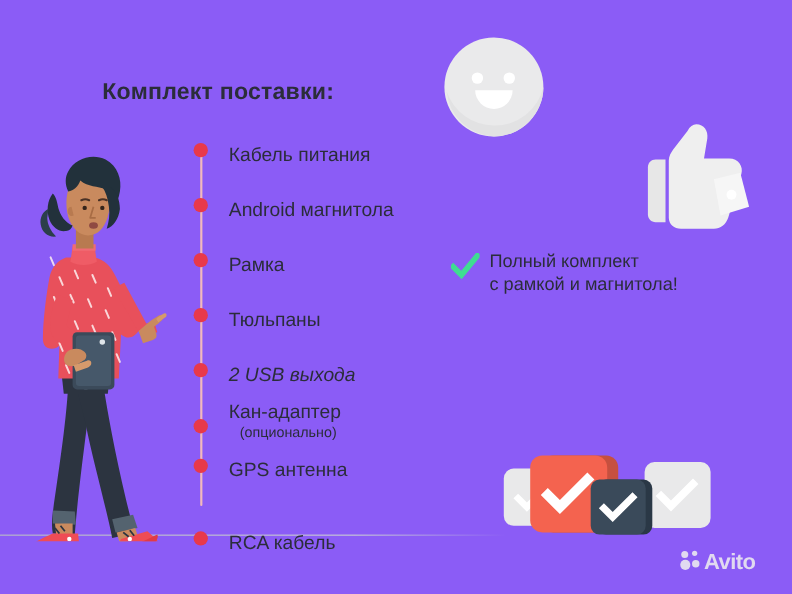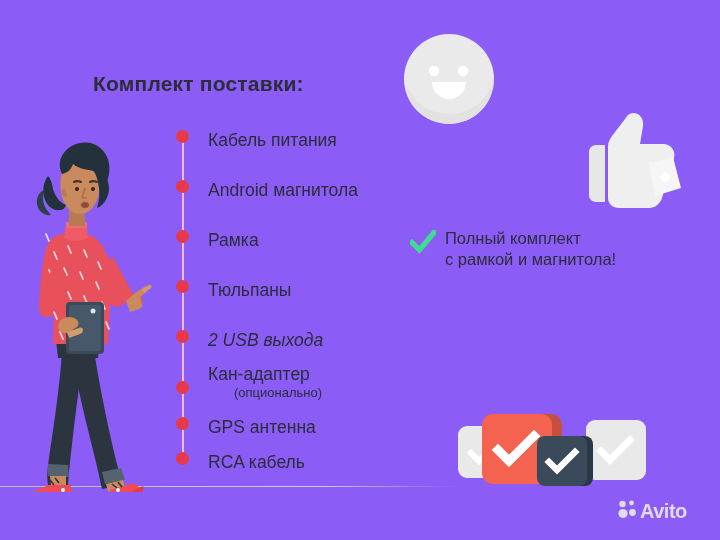--- a/index.html
+++ b/index.html
@@ -34,21 +34,21 @@
   #rail{
     position:absolute;left:5.5px;top:10px;width:2px;height:320px;
     background:#f2b9bc;border-radius:1px;
   }
   .li{position:relative;display:flex;align-items:flex-start;min-height:22px;}
   .dot{
     width:13px;height:13px;border-radius:50%;background:#e8394a;
     flex:0 0 13px;position:relative;z-index:2;
   }
   .litext{margin-left:19px;color:#2b2d3a;font-size:17.5px;line-height:20px;white-space:nowrap;}
-  .sub{display:block;font-size:13px;margin-left:26px;line-height:17px;color:#2b2d3a;}
+  .sub{display:block;font-size:13px;margin-left:10px;line-height:17px;color:#2b2d3a;}
 
   
   .feature{position:absolute;display:flex;align-items:flex-start;}
   #feat1{left:410px;top:228px;}
   #feat2{left:416px;top:298px;}
   .chk{flex:0 0 auto;margin-right:9px;margin-top:2px;}
   .ftext{color:#2b2d3a;font-size:16.5px;line-height:21px;font-weight:500;white-space:nowrap;}
 
   
   #tiles{position:absolute;left:458px;top:408px;width:190px;height:80px;}
@@ -195,21 +195,21 @@
         <span>Кан-адаптер</span>
         <span class="sub">(опционально)</span>
       </span>
     </div>
 
     <div class="li" style="margin-top:16px;">
       <span class="dot"></span>
       <span class="litext">GPS антенна</span>
     </div>
 
-    <div class="li" style="margin-top:13px;">
+    <div class="li" style="margin-top:44px;">
       <span class="dot"></span>
       <span class="litext">RCA кабель</span>
     </div>
   </div>
 
   <div class="feature" id="feat1">
     <span class="chk">
       <svg width="26" height="24" viewBox="0 0 26 24">
         <path d="M2 12.5l7.5 7.5L24 2.5" stroke="#3fdd92" stroke-width="5.2" fill="none" stroke-linecap="square" stroke-linejoin="miter"></path>
       </svg>

